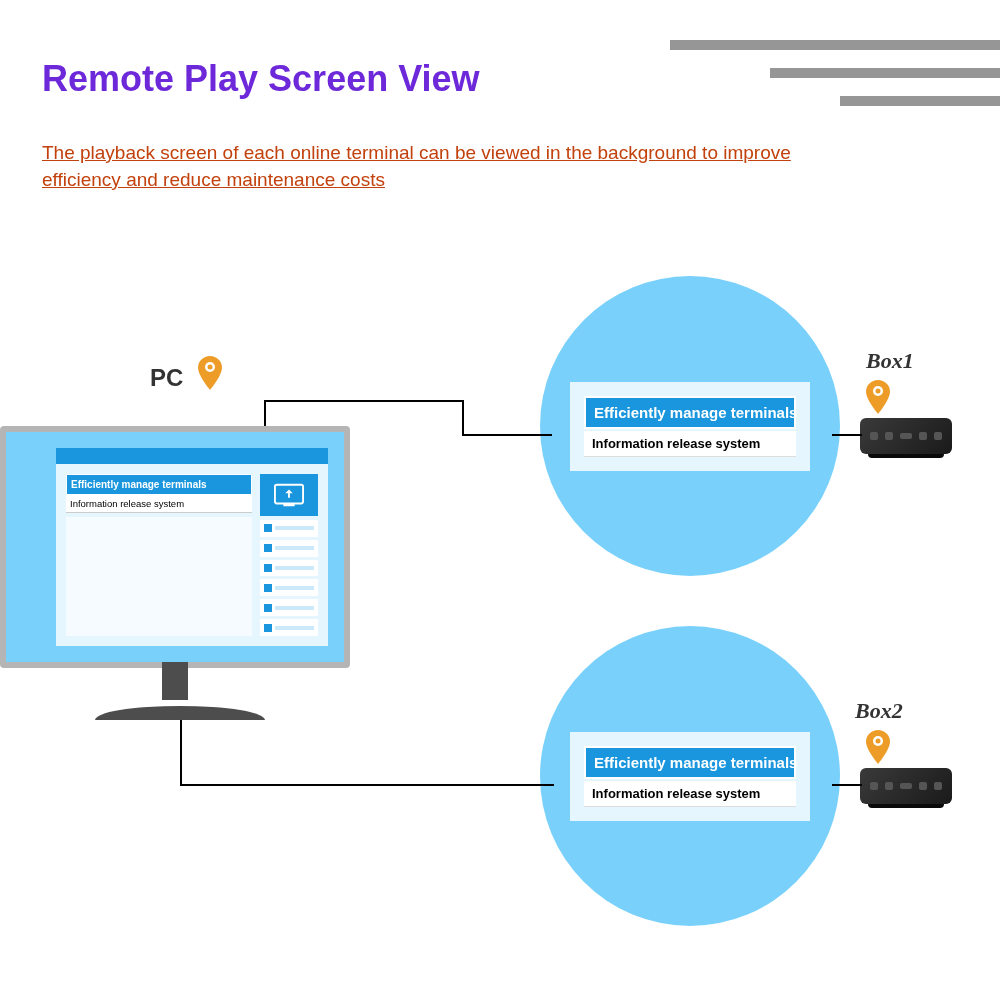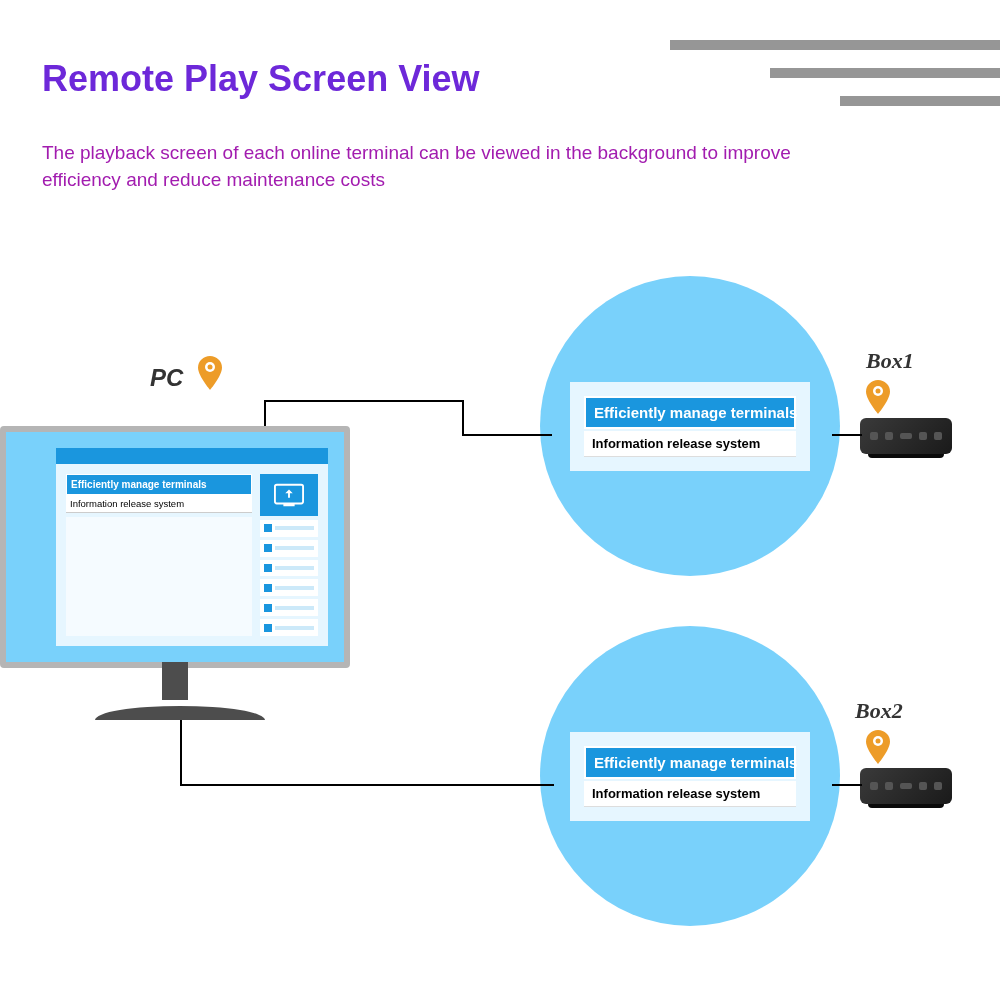--- a/index.html
+++ b/index.html
@@ -33,31 +33,31 @@
     left: 42px;
     font-size: 36px;
     font-weight: 700;
     color: #6d28d9;
   }
   .subtitle {
     position: absolute;
     top: 140px;
     left: 42px;
     font-size: 19px;
-    color: #a21caf;
+    color: #c2410c;
     line-height: 1.4;
     max-width: 760px;
+    text-decoration: underline;
   }
   
   .pc-label {
     position: absolute;
     top: 364px;
     left: 150px;
     font-size: 24px;
-    font-style: italic;
     font-weight: 700;
     color: #333;
   }
   .pin {
     width: 24px;
     height: 34px;
     position: relative;
   }
   .pin svg { width: 100%; height: 100%; }
   .pin-pc { position: absolute; top: 356px; left: 198px; }

